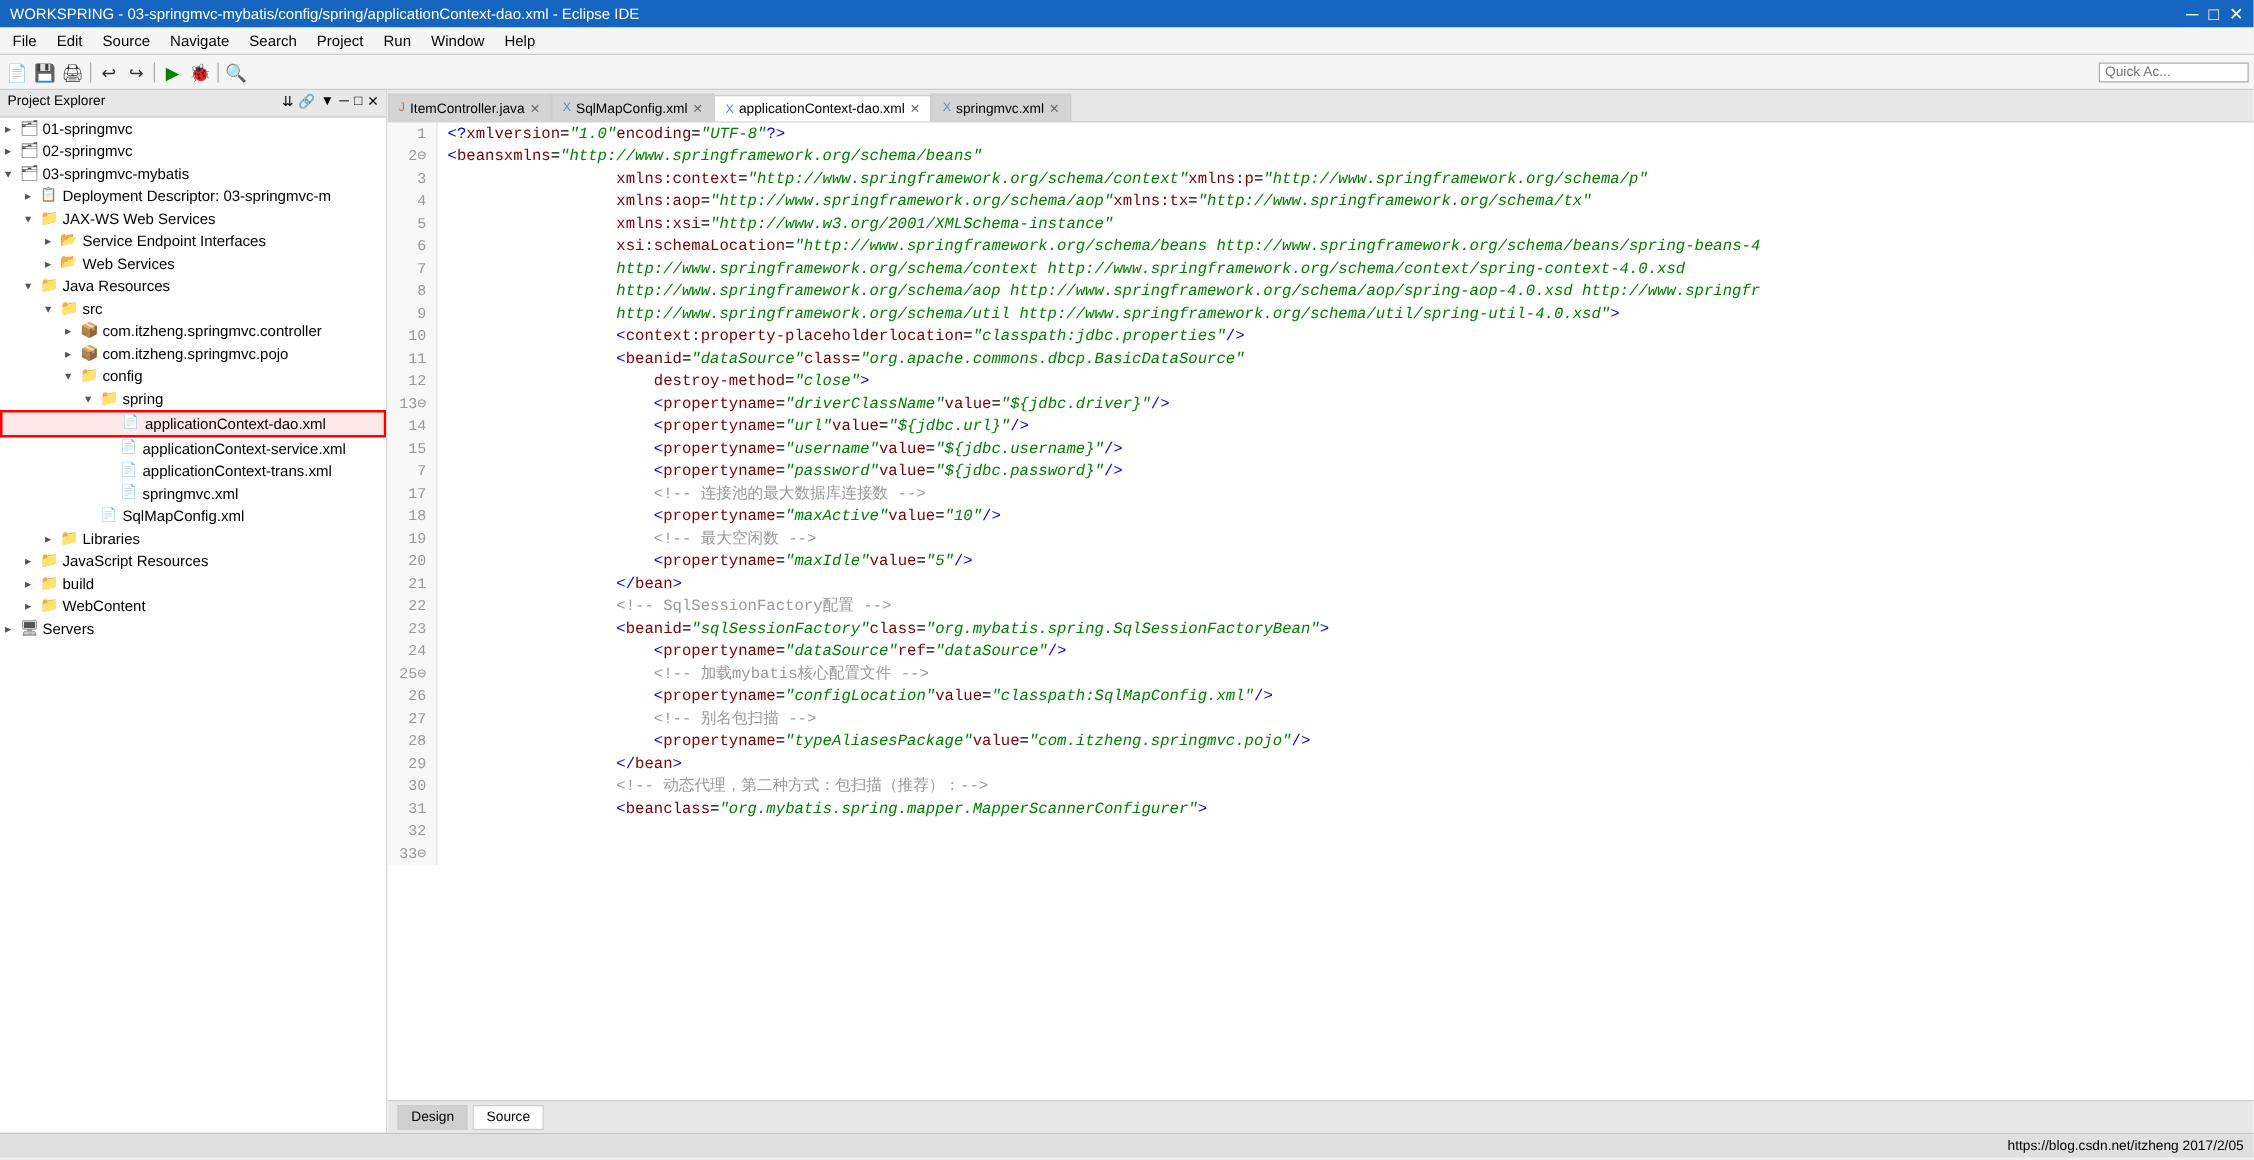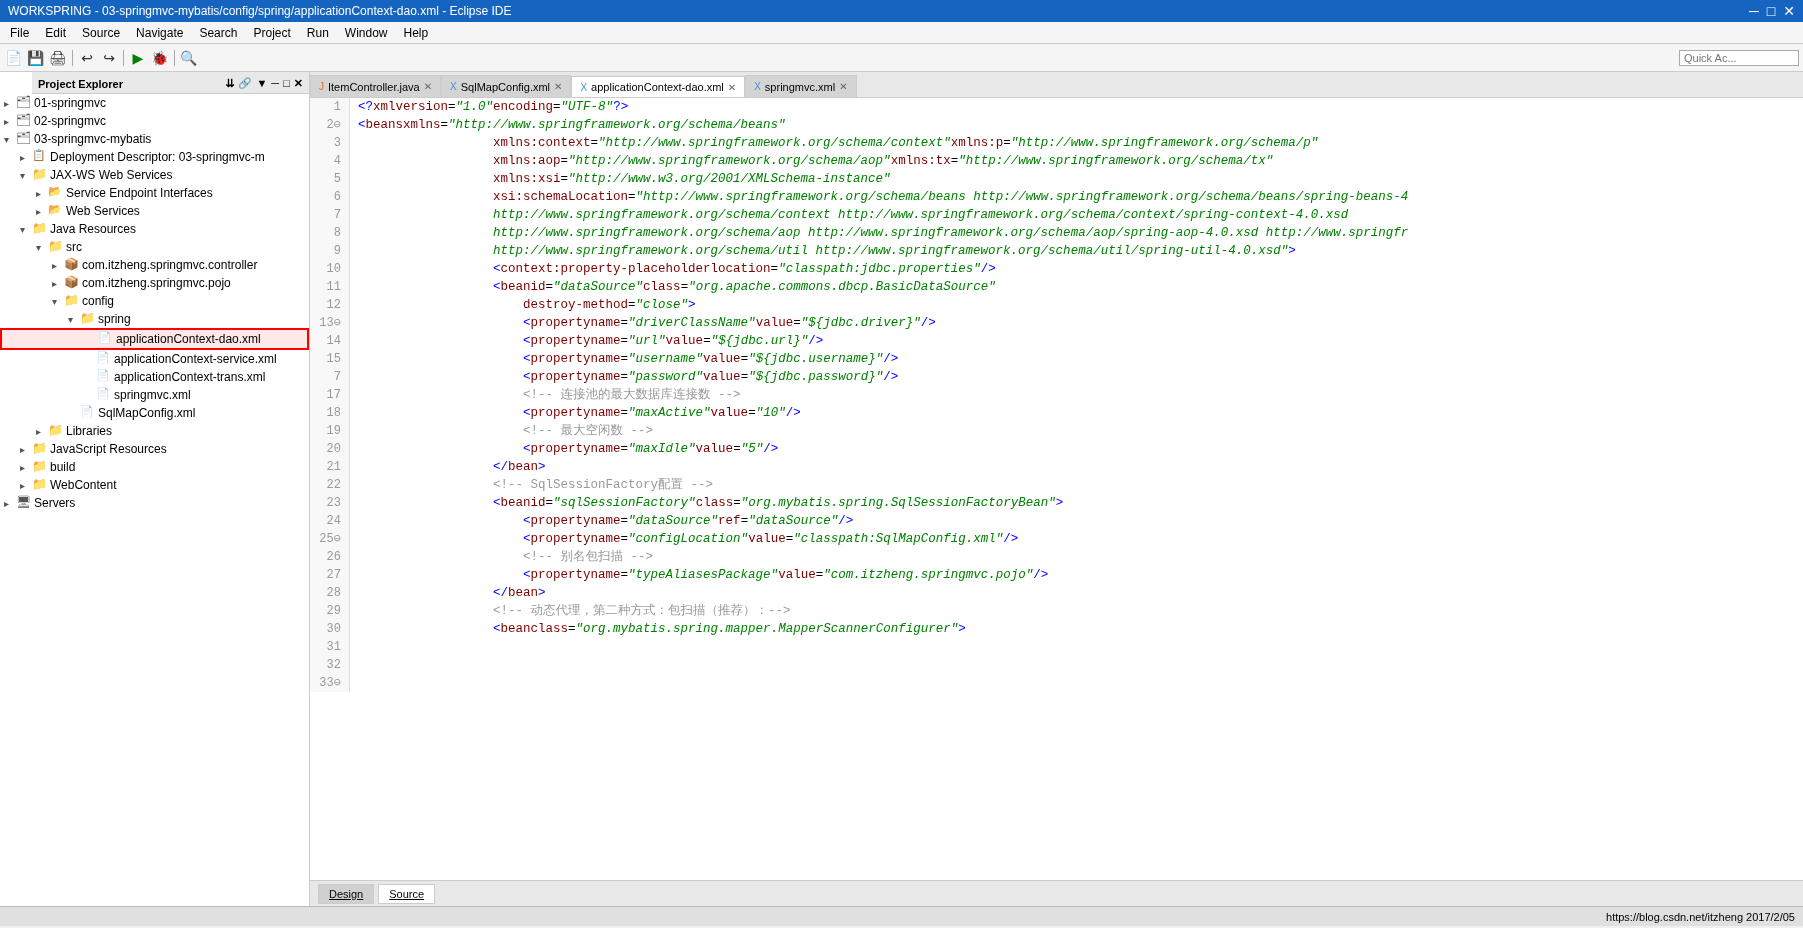--- a/index.html
+++ b/index.html
@@ -73,26 +73,25 @@
       border-right: 1px solid #ccc;
       display: flex;
       flex-direction: column;
       overflow: hidden;
     }
     #explorer-header {
       background: #e8e8e8;
       border-bottom: 1px solid #ccc;
       padding: 3px 6px;
       font-size: 11px;
-      font-weight: bold;
-      display: flex;
-      align-items: flex-end;
+      font-weight: normal;
+      display: flex;
+      align-items: flex-start;
       justify-content: space-between;
       height: 22px;
-      margin-left: 32px;
     }
     #explorer-header-icons {
       display: flex; gap: 2px;
     }
     #explorer-tree {
       overflow-y: auto;
       overflow-x: auto;
       flex: 1;
       font-size: 12px;
     }
@@ -204,21 +203,21 @@
       padding: 0 8px;
       gap: 4px;
     }
     .bottom-tab {
       padding: 2px 10px;
       border: 1px solid #ccc;
       background: #d0d0d0;
       font-size: 11px;
       cursor: pointer;
       height: 20px;
-      display: flex; align-items: center; text-decoration: underline;
+      display: flex; align-items: center;
     }
     .bottom-tab.active {
       background: white;
     }
 
     
     #status-bar {
       background: #e0e0e0;
       border-top: 1px solid #bbb;
       height: 20px;
@@ -618,20 +617,23 @@
             </div>
 
             <div class="code-line">
               &nbsp;&nbsp;&nbsp;&nbsp;<span class="xml-bracket">&lt;</span><span class="xml-tag">bean</span> <span class="xml-attr">id</span>=<span class="xml-value">"sqlSessionFactory"</span> <span class="xml-attr">class</span>=<span class="xml-value">"org.mybatis.spring.SqlSessionFactoryBean"</span><span class="xml-bracket">&gt;</span>
             </div>
 
             <div class="code-line">
               &nbsp;&nbsp;&nbsp;&nbsp;&nbsp;&nbsp;&nbsp;&nbsp;<span class="xml-bracket">&lt;</span><span class="xml-tag">property</span> <span class="xml-attr">name</span>=<span class="xml-value">"dataSource"</span> <span class="xml-attr">ref</span>=<span class="xml-value">"dataSource"</span> <span class="xml-bracket">/&gt;</span>
             </div>
 
+            <div class="code-line">
+              &nbsp;&nbsp;&nbsp;&nbsp;&nbsp;&nbsp;&nbsp;&nbsp;<span class="xml-comment">&lt;!-- 加载mybatis核心配置文件 --&gt;</span>
+            </div>
 
             <div class="code-line">
               &nbsp;&nbsp;&nbsp;&nbsp;&nbsp;&nbsp;&nbsp;&nbsp;<span class="xml-bracket">&lt;</span><span class="xml-tag">property</span> <span class="xml-attr">name</span>=<span class="xml-value">"configLocation"</span> <span class="xml-attr">value</span>=<span class="xml-value">"classpath:SqlMapConfig.xml"</span> <span class="xml-bracket">/&gt;</span>
             </div>
 
             <div class="code-line">
               &nbsp;&nbsp;&nbsp;&nbsp;&nbsp;&nbsp;&nbsp;&nbsp;<span class="xml-comment">&lt;!-- 别名包扫描 --&gt;</span>
             </div>
 
             <div class="code-line">

